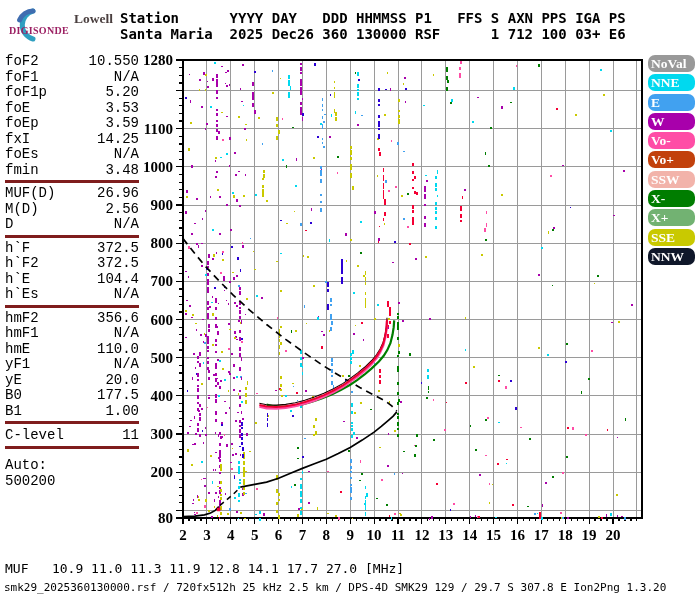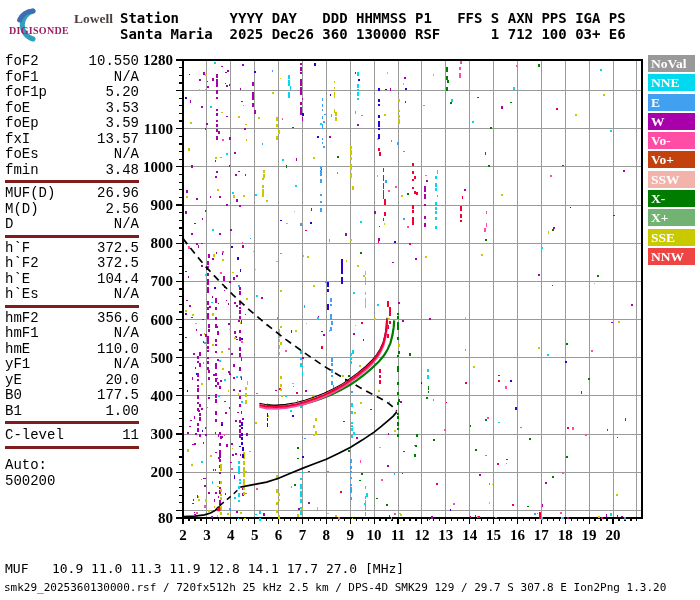--- a/index.html
+++ b/index.html
@@ -23,21 +23,21 @@
   .panel{position:absolute;left:5px;top:54px;width:134px;font-size:14px;}
   .pgroup{border-bottom:3px solid #7f1d1d;padding-bottom:2px;margin-bottom:3px;}
   .pgroup.clevel{margin-top:4px;}
   .prow{display:flex;justify-content:space-between;height:15.5px;line-height:15.5px;}
   .auto{margin-top:8px;}
   .auto div{height:16.5px;line-height:16.5px;}
 
   
   .legend{position:absolute;left:648px;top:55px;width:47px;}
   .legend .item{height:17px;line-height:17px;margin-bottom:2.3px;padding-left:3px;
-    font-family:"Liberation Serif",serif;font-weight:700;font-size:13.5px;color:#fff;}
+    font-family:"Liberation Serif",serif;font-weight:700;font-size:13.5px;color:#fff;border-radius:7px;}
 
   
   .drow{position:absolute;left:5px;top:546px;font-size:13px;line-height:15px;}
   .mufrow{position:absolute;left:5px;top:561px;font-size:13px;line-height:15px;}
   .status{position:absolute;left:4px;top:581px;font-size:11px;line-height:13px;}
 
   .plot-svg{position:absolute;left:0;top:0;}
 </style>
 </head>
 <body>
@@ -75,21 +75,21 @@
         <div class="prow">
           <span>foE</span>
           <span>3.53</span>
         </div>
         <div class="prow">
           <span>foEp</span>
           <span>3.59</span>
         </div>
         <div class="prow">
           <span>fxI</span>
-          <span>13.57</span>
+          <span>14.25</span>
         </div>
         <div class="prow">
           <span>foEs</span>
           <span>N/A</span>
         </div>
         <div class="prow">
           <span>fmin</span>
           <span>3.48</span>
         </div>
       </div>
@@ -1382,18 +1382,18 @@
       <div class="item" style="background: rgb(153, 153, 153);">NoVal</div>
       <div class="item" style="background: rgb(0, 217, 239);">NNE</div>
       <div class="item" style="background: rgb(65, 161, 240);">E</div>
       <div class="item" style="background: rgb(168, 0, 171);">W</div>
       <div class="item" style="background: rgb(255, 77, 166);">Vo-</div>
       <div class="item" style="background: #c2410c;">Vo+</div>
       <div class="item" style="background: rgb(242, 179, 170);">SSW</div>
       <div class="item" style="background: rgb(0, 125, 0);">X-</div>
       <div class="item" style="background: rgb(114, 178, 114);">X+</div>
       <div class="item" style="background: rgb(201, 201, 0);">SSE</div>
-      <div class="item" style="background: #ef4444;">NNW</div>
+      <div class="item" style="background: #0f172a;">NNW</div>
     </div>
 
   <pre class="mufrow">MUF   10.9 11.0 11.3 11.9 12.8 14.1 17.7 27.0 [MHz]</pre>
   <pre class="status">smk29_2025360130000.rsf / 720fx512h 25 kHz 2.5 km / DPS-4D SMK29 129 / 29.7 S 307.8 E Ion2Png 1.3.20</pre>
 </div>
 
 </body></html>

